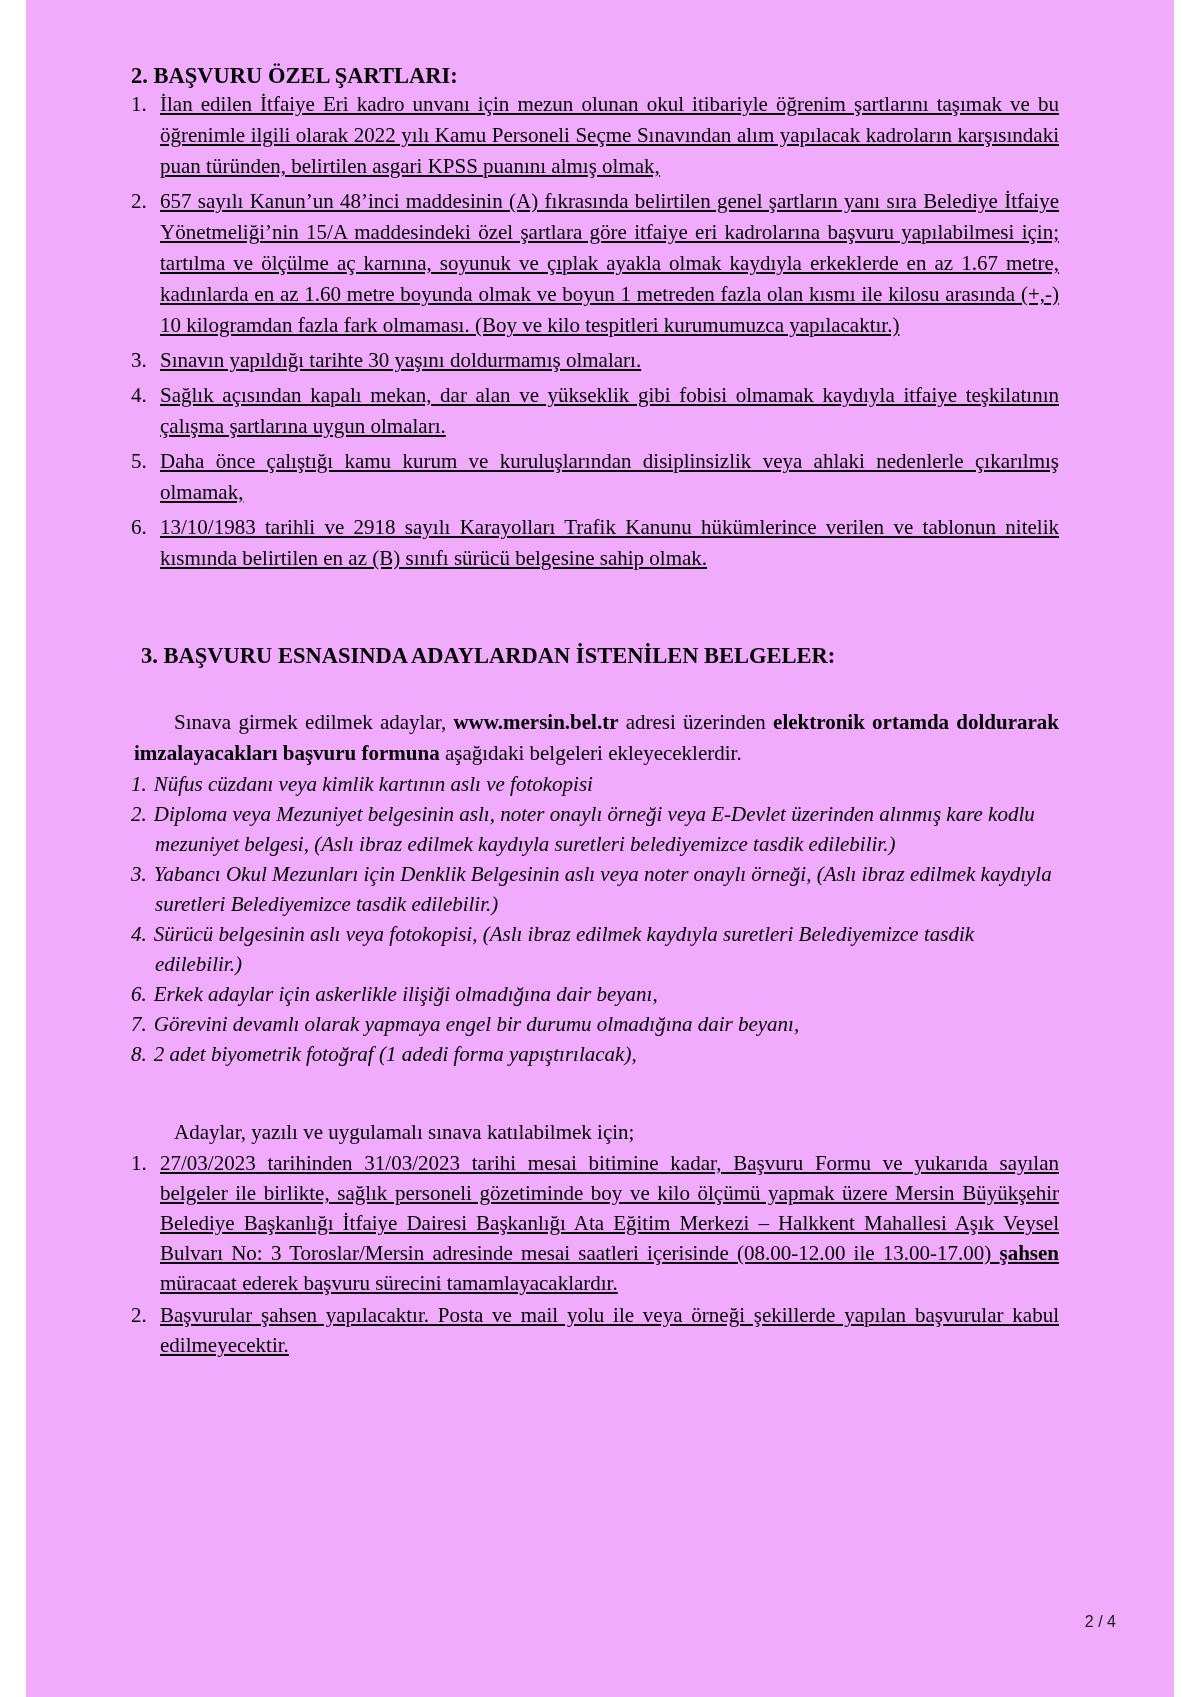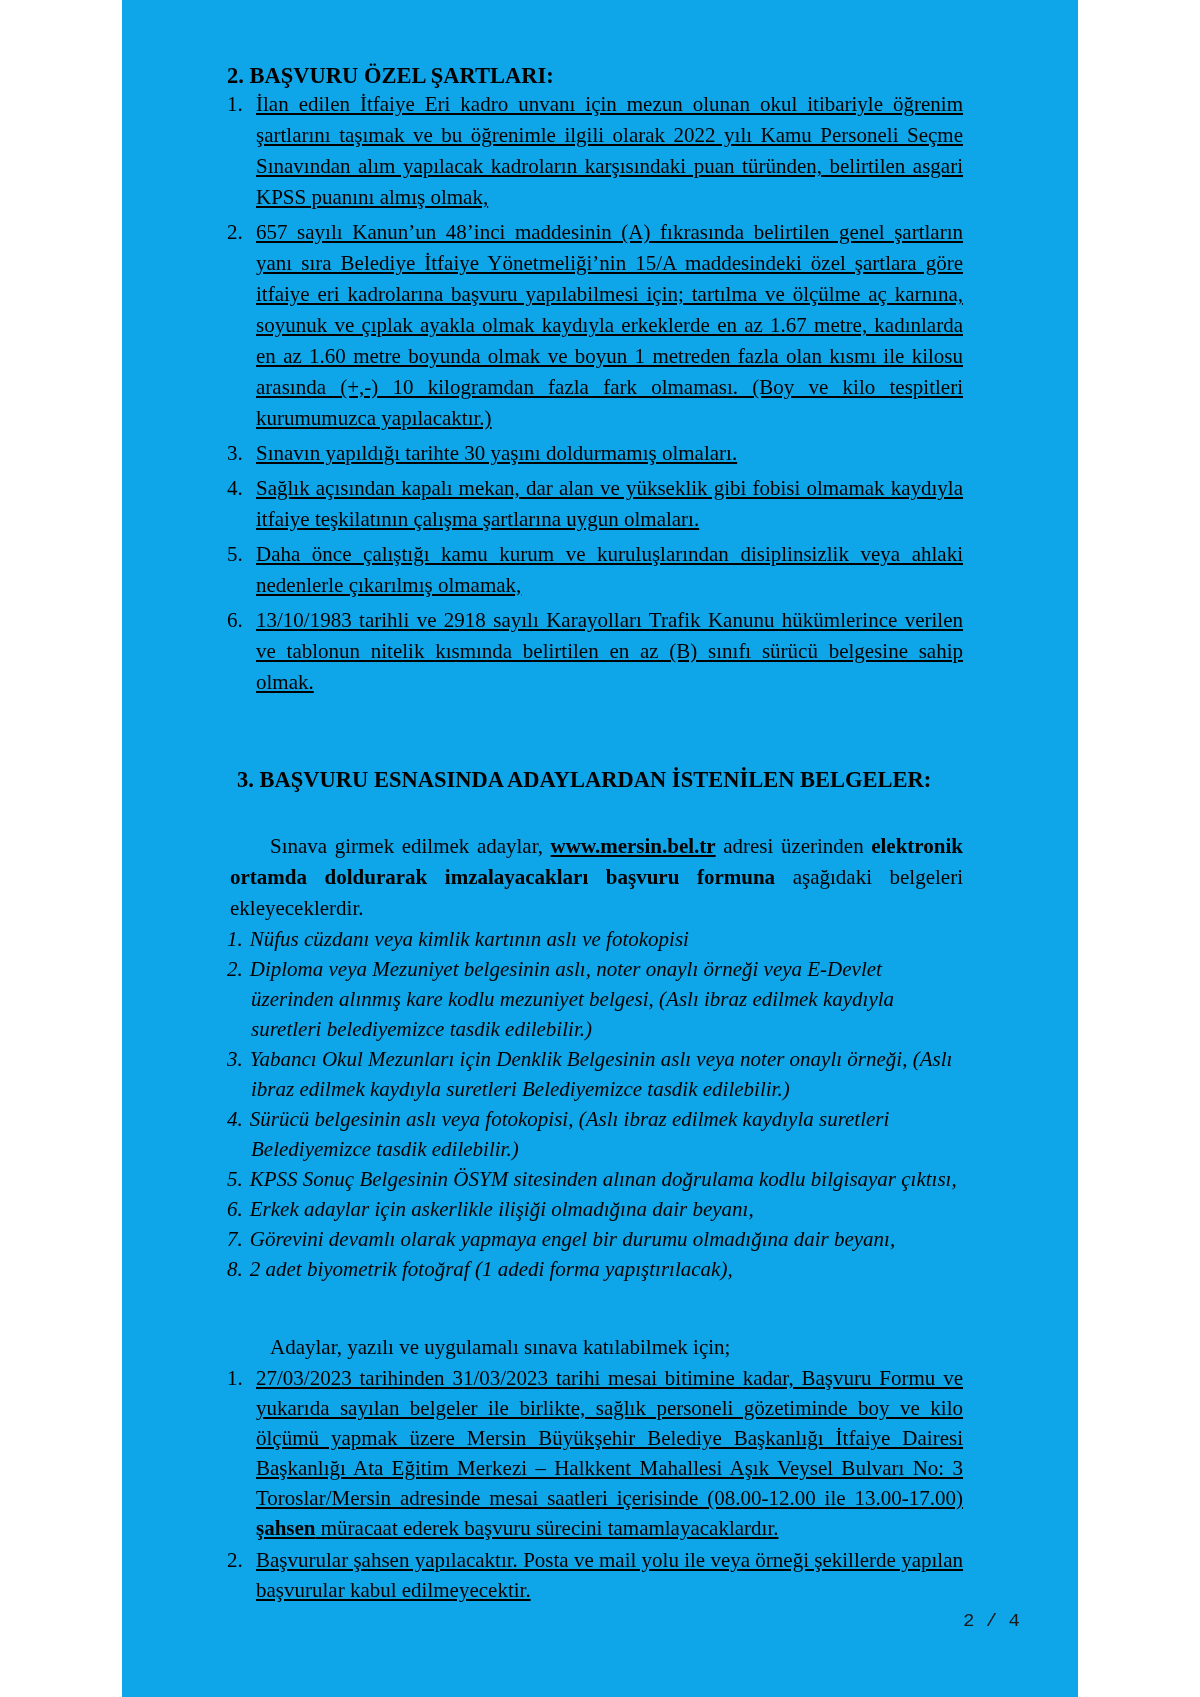--- a/index.html
+++ b/index.html
@@ -1,21 +1,21 @@
 <!DOCTYPE html>
 <html lang="tr"><head>
 <meta charset="utf-8">
 <style>
   html, body { margin: 0; padding: 0; background: #ffffff; }
   .page {
     position: relative;
-    width: 956px;
+    width: 1148px;
     height: 1697px;
     margin: 0 auto;
-    background: #0ea5e9;
+    background: #f0abfc;
     color: #000000;
     box-sizing: border-box;
     padding: 62px 115px 0 105px;
     overflow: hidden;
     font-family: "Liberation Serif", "DejaVu Serif", serif;
     font-size: 21px;
     line-height: 31px;
   }
   .heading {
     font-weight: bold;
@@ -48,22 +48,22 @@
     text-indent: 40px;
   }
   .intro2 {
     margin: 48px 0 0 3px;
     text-indent: 40px;
   }
   .page-number {
     position: absolute;
     top: 1606px;
     right: 58px;
-    font-family: Liberation Mono, monospace;
-    font-size: 19px;
+    font-family: Liberation Sans, sans-serif;
+    font-size: 16px;
     color: #1a1a1a;
   }
 </style>
 </head>
 <body>
 
 <div class="page">
 
   <h2 class="heading">2. BAŞVURU ÖZEL ŞARTLARI:</h2>
 
@@ -89,28 +89,27 @@
       <div class="itext">Daha önce çalıştığı kamu kurum ve kuruluşlarından disiplinsizlik veya ahlaki nedenlerle çıkarılmış olmamak,</div>
     </li>
     <li>
       <span class="marker">6.</span>
       <div class="itext">13/10/1983 tarihli ve 2918 sayılı Karayolları Trafik Kanunu hükümlerince verilen ve tablonun nitelik kısmında belirtilen en az (B) sınıfı sürücü belgesine sahip olmak.</div>
     </li>
   </ol>
 
   <h2 class="heading h3">3. BAŞVURU ESNASINDA ADAYLARDAN İSTENİLEN BELGELER:</h2>
 
-  <p class="intro"><span>Sınava girmek edilmek adaylar, </span><span style="font-weight: bold; text-decoration: underline;">www.mersin.bel.tr</span><span> adresi üzerinden </span><span style="font-weight: bold;">elektronik ortamda doldurarak imzalayacakları başvuru formuna</span><span> aşağıdaki belgeleri ekleyeceklerdir.</span></p>
+  <p class="intro"><span>Sınava girmek edilmek adaylar, </span><span style="font-weight: bold; ">www.mersin.bel.tr</span><span> adresi üzerinden </span><span style="font-weight: bold;">elektronik ortamda doldurarak imzalayacakları başvuru formuna</span><span> aşağıdaki belgeleri ekleyeceklerdir.</span></p>
 
   <ol class="plain doc-list">
     <li><span class="m">1.</span><span>Nüfus cüzdanı veya kimlik kartının aslı ve fotokopisi</span></li>
     <li><span class="m">2.</span><span>Diploma veya Mezuniyet belgesinin aslı, noter onaylı örneği veya E-Devlet üzerinden alınmış kare kodlu mezuniyet belgesi, (Aslı ibraz edilmek kaydıyla suretleri belediyemizce tasdik edilebilir.)</span></li>
     <li><span class="m">3.</span><span>Yabancı Okul Mezunları için Denklik Belgesinin aslı veya noter onaylı örneği, (Aslı ibraz edilmek kaydıyla suretleri Belediyemizce tasdik edilebilir.)</span></li>
     <li><span class="m">4.</span><span>Sürücü belgesinin aslı veya fotokopisi, (Aslı ibraz edilmek kaydıyla suretleri Belediyemizce tasdik edilebilir.)</span></li>
-    <li><span class="m">5.</span><span>KPSS Sonuç Belgesinin ÖSYM sitesinden alınan doğrulama kodlu bilgisayar çıktısı,</span></li>
     <li><span class="m">6.</span><span>Erkek adaylar için askerlikle ilişiği olmadığına dair beyanı,</span></li>
     <li><span class="m">7.</span><span>Görevini devamlı olarak yapmaya engel bir durumu olmadığına dair beyanı,</span></li>
     <li><span class="m">8.</span><span>2 adet biyometrik fotoğraf (1 adedi forma yapıştırılacak),</span></li>
   </ol>
 
 
   <p class="intro2">Adaylar, yazılı ve uygulamalı sınava katılabilmek için;</p>
 
   <ol class="plain flex-list app-list">
     <li>

